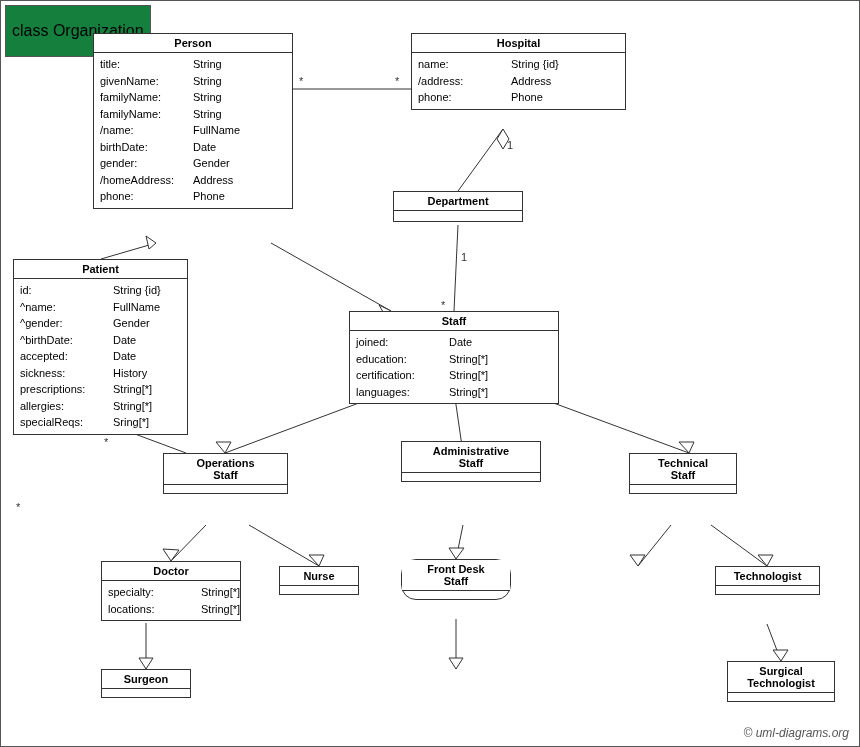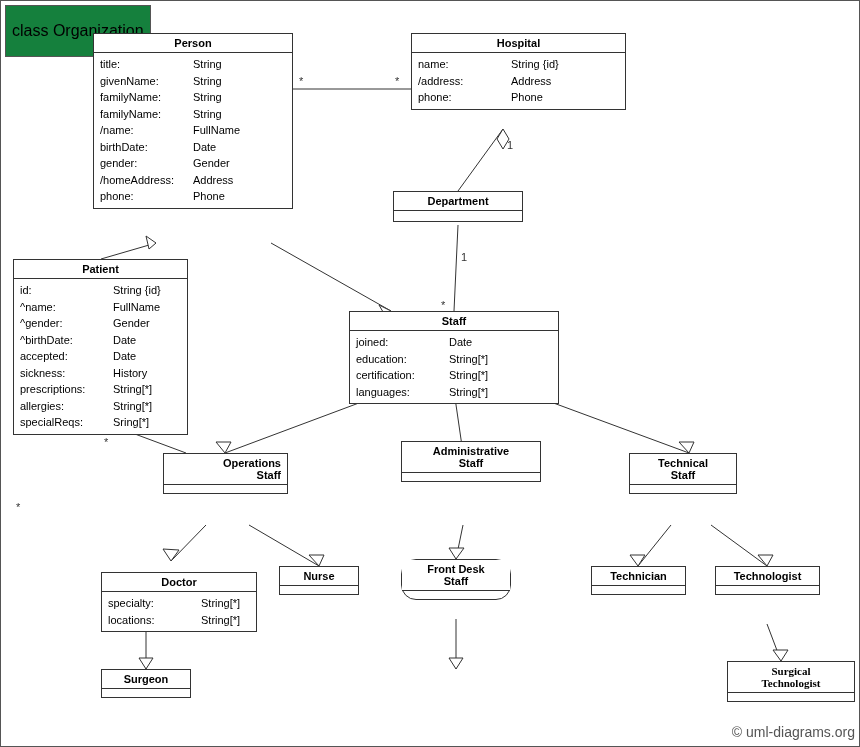--- a/index.html
+++ b/index.html
@@ -61,23 +61,24 @@
       position: absolute;
       top: 0; left: 0;
       width: 860px;
       height: 747px;
       pointer-events: none;
     }
 
     .copyright {
       position: absolute;
       bottom: 6px;
-      right: 4px;
-      font-size: 14px;
+      right: 10px;
+      font-size: 12px;
       color: #555;
+      font-style: italic;
     }
   </style>
 </head>
 <body>
 
 <div id="diagram">
   <div class="corner-label">class Organization</div>
 
   <svg id="svg-layer">
 
@@ -264,35 +265,35 @@
           <span class="attr-type">String[*]</span>
         </div>
       <div class="attr-row">
           <span class="attr-name">languages:</span>
           <span class="attr-type">String[*]</span>
         </div>
     </div>
   </div>
 
   <div class="uml-class" style="left:162px; top:452px; width:125px; text-align:center;">
-    <div class="class-header italic" style="text-align:right;">Operations<br>Staff</div>
+    <div class="class-header italic" style="text-align:center;">Operations<br>Staff</div>
     <div class="class-body" style="min-height:8px;"></div>
   </div>
 
   <div class="uml-class" style="left:400px; top:440px; width:140px; text-align:center;">
     <div class="class-header italic" style="text-align:center;">Administrative<br>Staff</div>
     <div class="class-body" style="min-height:8px;"></div>
   </div>
 
   <div class="uml-class" style="left:628px; top:452px; width:108px; text-align:center;">
     <div class="class-header italic" style="text-align:center;">Technical<br>Staff</div>
     <div class="class-body" style="min-height:8px;"></div>
   </div>
 
-  <div class="uml-class" style="left:100px; top:560px; width:156px;margin-top:11px;">
+  <div class="uml-class" style="left:100px; top:560px; width:140px;">
     <div class="class-header">Doctor</div>
     <div class="class-body">
       <div class="attr-row">
           <span class="attr-name">specialty:</span>
           <span class="attr-type">String[*]</span>
         </div>
       <div class="attr-row">
           <span class="attr-name">locations:</span>
           <span class="attr-type">String[*]</span>
         </div>
@@ -302,35 +303,31 @@
   <div class="uml-class" style="left:278px; top:565px; width:80px;">
     <div class="class-header">Nurse</div>
     <div class="class-body" style="min-height:8px;"></div>
   </div>
 
   <div class="uml-class" style="left:400px; top:558px; width:110px; text-align:center;border-radius:15px;">
     <div class="class-header" style="text-align:center;">Front Desk<br>Staff</div>
     <div class="class-body" style="min-height:8px;"></div>
   </div>
 
-  <div class="uml-class" style="left:590px; top:565px; width:95px;">
-    <div class="class-header">Technician</div>
-    <div class="class-body" style="min-height:8px;"></div>
-  </div>
 
   <div class="uml-class" style="left:714px; top:565px; width:105px;">
     <div class="class-header">Technologist</div>
     <div class="class-body" style="min-height:8px;"></div>
   </div>
 
   <div class="uml-class" style="left:100px; top:668px; width:90px;">
     <div class="class-header">Surgeon</div>
     <div class="class-body" style="min-height:8px;"></div>
   </div>
 
 
-  <div class="uml-class" style="left:726px; top:660px; width:128px; text-align:center;font-family:Liberation Serif, serif;">
+  <div class="uml-class" style="left:726px; top:660px; width:108px; text-align:center;">
     <div class="class-header" style="text-align:center;">Surgical<br>Technologist</div>
     <div class="class-body" style="min-height:8px;"></div>
   </div>
 
   <div class="copyright">© uml-diagrams.org</div>
 </div>
 
 </body></html>

